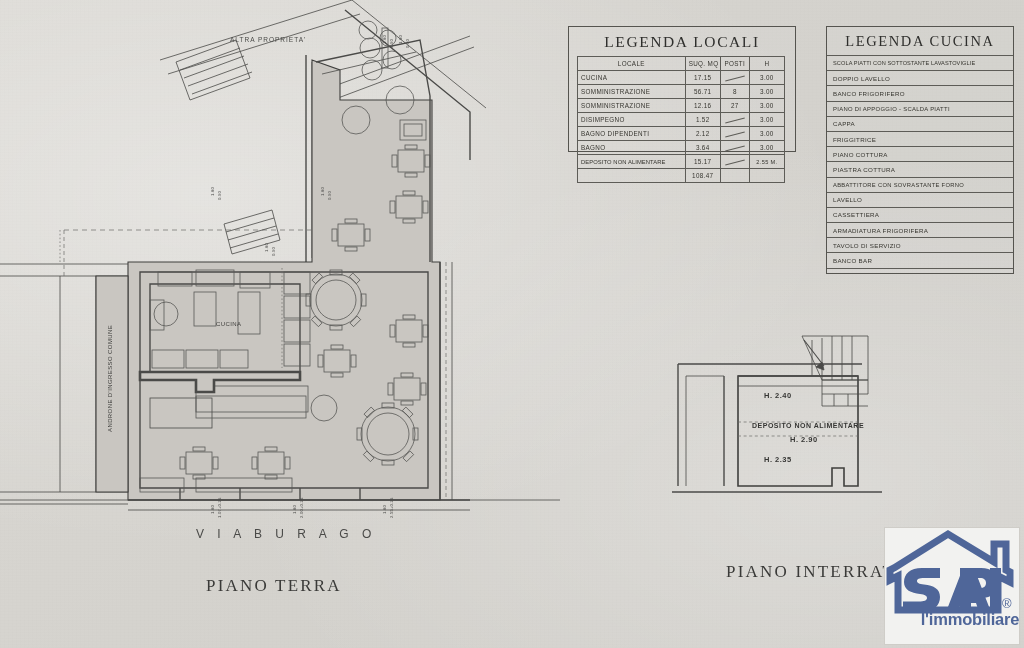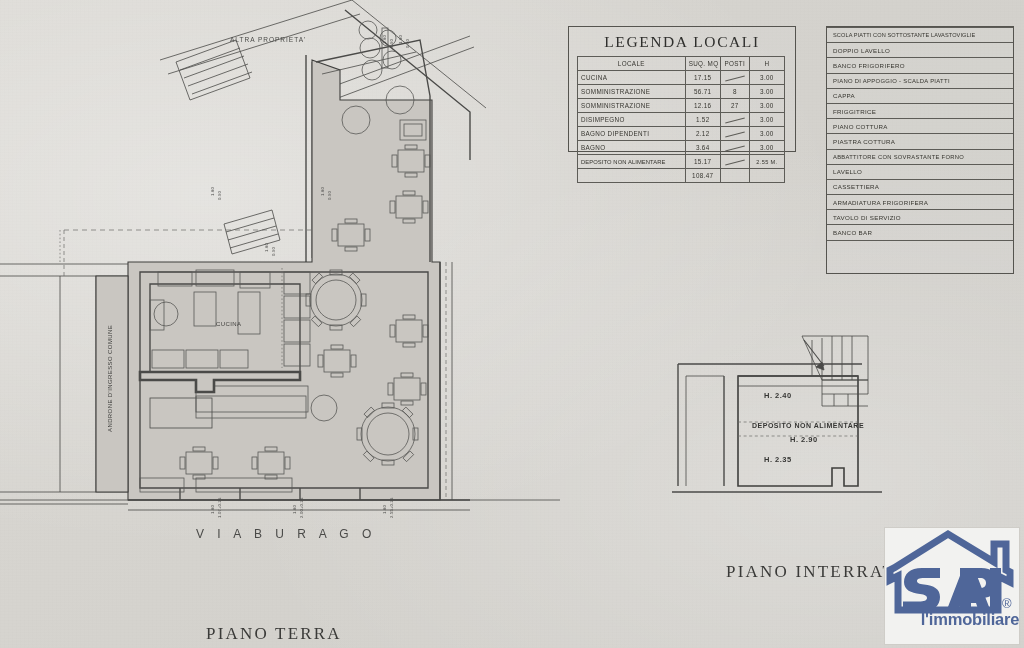--- a/index.html
+++ b/index.html
@@ -347,21 +347,21 @@
       <text class="dimtxt" transform="translate(402,44) rotate(-90)">1.80</text>
       <text class="dimtxt" transform="translate(409,48) rotate(-90)">0.90</text>
     </g>
   </svg>
 </div>
 
 <div class="street-label" style="left:230px;top:36px;font-size:6.5px;letter-spacing:1px;">ALTRA PROPRIETA'</div>
 
 <div class="street-label" style="left:196px;top:527px;">V I A   B U R A G O</div>
 
-<div class="floor-title" style="left:206px;top:576px;margin-top:48px;">PIANO TERRA</div>
+<div class="floor-title" style="left:206px;top:576px;">PIANO TERRA</div>
 
 <div class="plan" style="left:672px;top:336px;width:210px;height:160px;font-weight:bold;">
   <svg width="210" height="160" viewBox="0 0 210 160">
 
     <path class="ink med" d="M6,28 L6,150"></path>
     <path class="ink thin" d="M14,40 L14,150"></path>
     <path class="ink med" d="M6,28 L190,28"></path>
     <path class="ink thin" d="M14,40 L52,40"></path>
     <path class="ink med" d="M52,40 L52,150"></path>
 
@@ -465,20 +465,21 @@
           <td class="c">108.47</td>
           <td class="noborder"></td>
           <td class="noborder"></td>
         </tr>
       </tbody>
     </table>
   </div>
 </div>
 
 <div class="legend" style="left:826px;top:26px;width:188px;height:248px;">
+  <div class="legend-title" style="font-size:14.5px;">LEGENDA CUCINA</div>
   <table class="kitchen-list">
     <tbody>
       <tr>
           <td style="font-size:5.6px;letter-spacing:.1px;">SCOLA PIATTI CON SOTTOSTANTE LAVASTOVIGLIE</td>
         </tr>
       <tr>
           <td>DOPPIO LAVELLO</td>
         </tr>
       <tr>
           <td>BANCO FRIGORIFERO</td>

